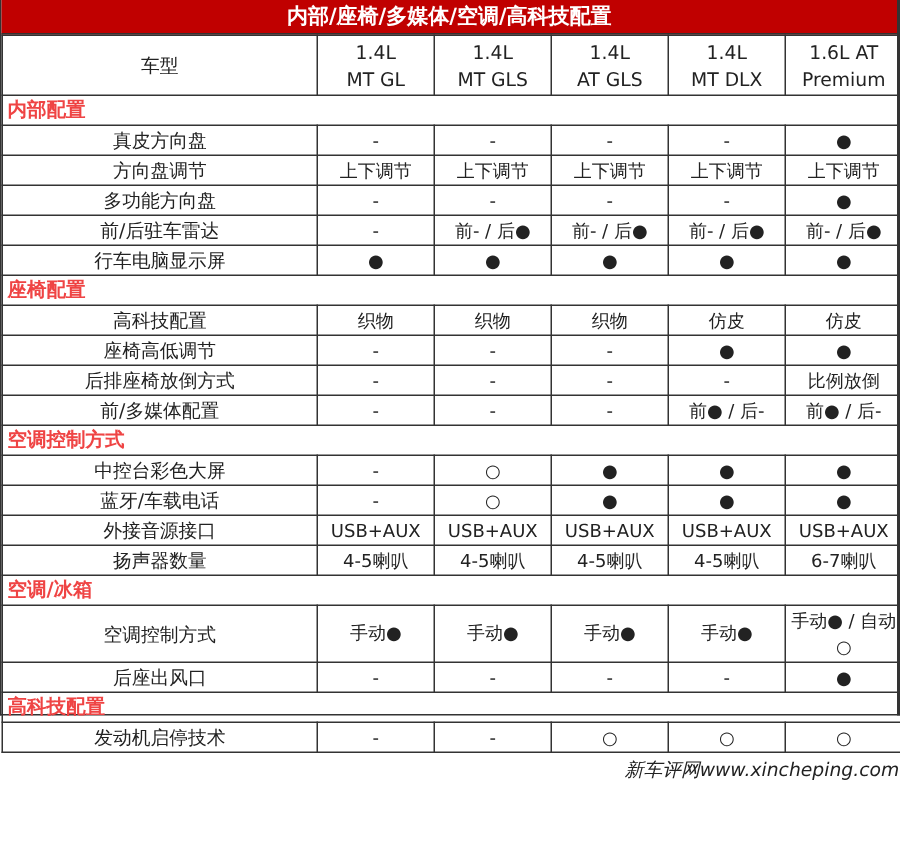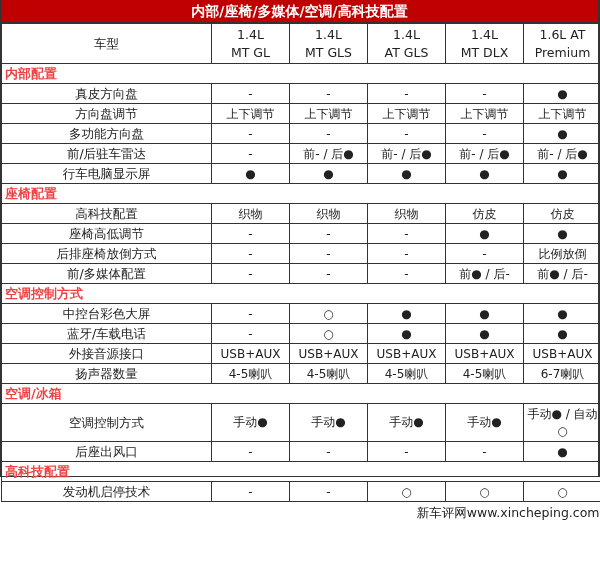--- a/index.html
+++ b/index.html
@@ -7,21 +7,21 @@
   .wrap { width: 600px; height: 477px; position: relative; border-left: 1px solid #333; border-right: 2px solid #333; border-bottom: 1px solid #333; }
   .title-bar { height: 23px; background: #c00000; color: #fff; font-weight: bold; font-size: 14px; text-align: center; line-height: 23px; border-bottom: 1px solid #333; }
   table { border-collapse: collapse; width: 598px; table-layout: fixed; }
   col.c0 { width: 210px; }
   col.c1 { width: 78px; }
   td { border: 1px solid #333; text-align: center; font-size: 12px; height: 20px; line-height: 18px; padding: 0 1px; white-space: nowrap; overflow: hidden; }
   td.label { font-size: 12.5px; }
   tr.head td { height: 40px; font-size: 12.5px; line-height: 18px; white-space: normal; }
   tr.sec td { text-align: left; color: #ef4444; font-weight: bold; font-size: 13px; border-left: 1px solid #333; border-right: none; height: 20px; padding-left: 3px; }
   tr.tall td { height: 38px; white-space: normal; line-height: 17px; }
-  tr.foot td { height: 22px; text-align: right; font-size: 12.5px; border: none; padding-right: 2px; }
+  tr.foot td { height: 22px; text-align: right; font-size: 12.5px; border: none; padding-right: 2px; font-style: italic; }
 </style>
 </head>
 <body>
 
 <div class="wrap">
   <div class="title-bar">内部/座椅/多媒体/空调/高科技配置</div>
   <table>
     <colgroup>
       <col class="c0">
         <col class="c1">

